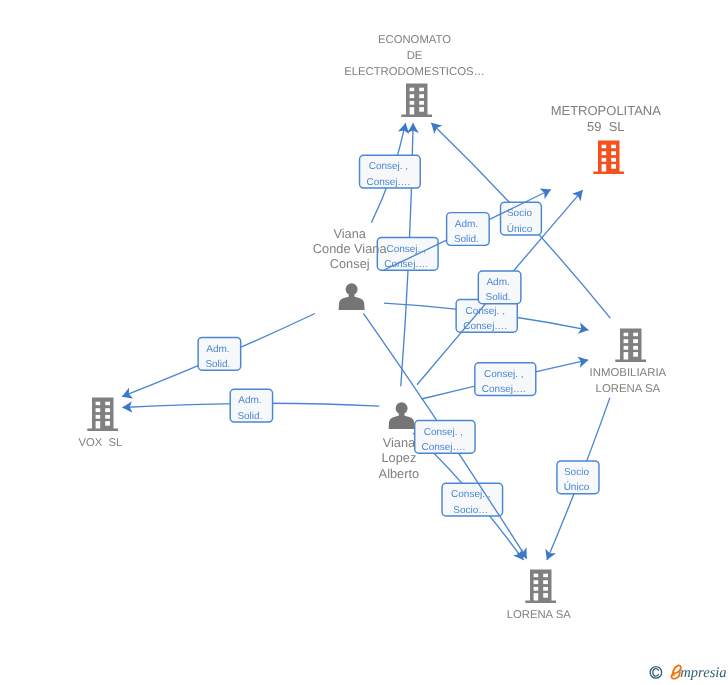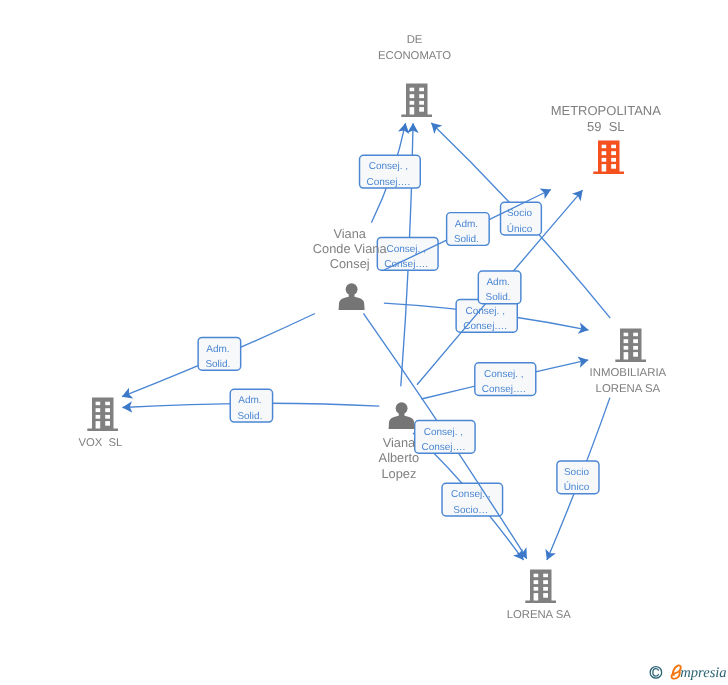--- a/index.html
+++ b/index.html
@@ -152,21 +152,21 @@
           <rect x="8.6" y="4.7" width="4.6" height="3.5"></rect>
           <rect x="18.2" y="4.7" width="4.8" height="3.5"></rect>
           <rect x="8.6" y="11.2" width="4.6" height="3.9"></rect>
           <rect x="18.2" y="11.2" width="4.8" height="3.9"></rect>
           <rect x="8.6" y="17.9" width="4.6" height="3.8"></rect>
           <rect x="18.2" y="17.9" width="4.8" height="3.8"></rect>
           <rect x="8.6" y="24.1" width="4.6" height="7.4"></rect>
           <rect x="18.2" y="24.1" width="4.8" height="4.6"></rect>
         </g>
       </svg></div>
-<div class="nodetext" style="left:264.5px;top:32.9px;font-size:11.3px;line-height:15.9px;"><div>DE</div><div>ECONOMATO</div></div>
+<div class="nodetext" style="left:264.5px;top:32.9px;font-size:11.3px;line-height:15.9px;"><div>ECONOMATO</div><div>DE</div><div>ELECTRODOMESTICOS…</div></div>
 <div class="nodeicon" style="left:592.8px;top:140.3px;"><svg width="31" height="34" viewBox="0 0 31 34">
         <path fill="#F4511E" d="M5 0.4 H26.5 V31.5 H31.1 V33.9 H0.3 V31.5 H5 Z"></path>
         <g fill="#ffffff">
           <rect x="8.6" y="4.7" width="4.6" height="3.5"></rect>
           <rect x="18.2" y="4.7" width="4.8" height="3.5"></rect>
           <rect x="8.6" y="11.2" width="4.6" height="3.9"></rect>
           <rect x="18.2" y="11.2" width="4.8" height="3.9"></rect>
           <rect x="8.6" y="17.9" width="4.6" height="3.8"></rect>
           <rect x="18.2" y="17.9" width="4.8" height="3.8"></rect>
           <rect x="8.6" y="24.1" width="4.6" height="7.4"></rect>
@@ -222,21 +222,21 @@
           <path d="M13.6 9.6 C11.75 9.6 10.7 10.7 10.7 12.3 L10.7 13.8 C6.5 14.5 3.3 15.9 2.1 17.6 C1.3 18.7 1.0 20.0 0.95 21.4 L0.6 27.0 L26.6 27.0 L26.25 21.4 C26.2 20.0 25.9 18.7 25.1 17.6 C23.9 15.9 20.7 14.5 16.5 13.8 L16.5 12.3 C16.5 10.7 15.45 9.6 13.6 9.6 Z"></path>
         </g>
       </svg></div>
 <div class="nodetext" style="left:199.7px;top:225.5px;font-size:12.8px;line-height:15.2px;"><div>Viana</div><div>Conde Viana</div><div>Consej</div></div>
 <div class="nodeicon" style="left:387.7px;top:401.9px;"><svg width="27" height="27" viewBox="0 0 27 27">
         <g fill="#757575">
           <ellipse cx="13.6" cy="6.2" rx="5.95" ry="6.0"></ellipse>
           <path d="M13.6 9.6 C11.75 9.6 10.7 10.7 10.7 12.3 L10.7 13.8 C6.5 14.5 3.3 15.9 2.1 17.6 C1.3 18.7 1.0 20.0 0.95 21.4 L0.6 27.0 L26.6 27.0 L26.25 21.4 C26.2 20.0 25.9 18.7 25.1 17.6 C23.9 15.9 20.7 14.5 16.5 13.8 L16.5 12.3 C16.5 10.7 15.45 9.6 13.6 9.6 Z"></path>
         </g>
       </svg></div>
-<div class="nodetext" style="left:248.9px;top:435px;font-size:12.8px;line-height:15.3px;"><div>Viana</div><div>Alberto</div><div>Lopez</div></div>
+<div class="nodetext" style="left:248.9px;top:435px;font-size:12.8px;line-height:15.3px;"><div>Viana</div><div>Lopez</div><div>Alberto</div></div>
 </div>
 <div id="footer">
 <svg width="80" height="22" viewBox="0 0 80 22">
   <g>
     <circle cx="6.9" cy="11.4" r="5.75" fill="none" stroke="#2C6374" stroke-width="1.3"></circle>
     <path d="M9.45 9.1 C8.8 8.1 7.9 7.55 6.85 7.55 C5.05 7.55 3.85 9.1 3.85 11.35 C3.85 13.6 5.05 15.15 6.85 15.15 C7.95 15.15 8.85 14.6 9.5 13.5" fill="none" stroke="#2C6374" stroke-width="1.3" stroke-linecap="round"></path>
   </g>
   <g transform="translate(21.3,2.5) scale(0.72,0.66)">
     <path d="M12.6 11.6 C14.2 9.4 15.0 6.8 14.4 4.7 C13.9 3.0 12.3 2.4 10.5 3.2 C7.9 4.4 5.4 7.6 4.3 10.9 C3.4 13.6 3.6 16.0 4.9 17.4" fill="none" stroke="#F4740F" stroke-width="2.7" stroke-linecap="round" stroke-linejoin="round"></path>
     <path d="M12.6 11.6 C10.6 13.1 8.2 14.3 5.9 14.9 C3.5 15.5 1.9 17.2 1.7 19.4 C1.5 21.9 3.4 23.3 6.1 22.9 C9.3 22.4 11.9 19.7 12.8 16.5 C13.4 14.5 13.3 12.9 12.5 11.4" fill="none" stroke="#F4740F" stroke-width="2.7" stroke-linecap="round" stroke-linejoin="round"></path>

